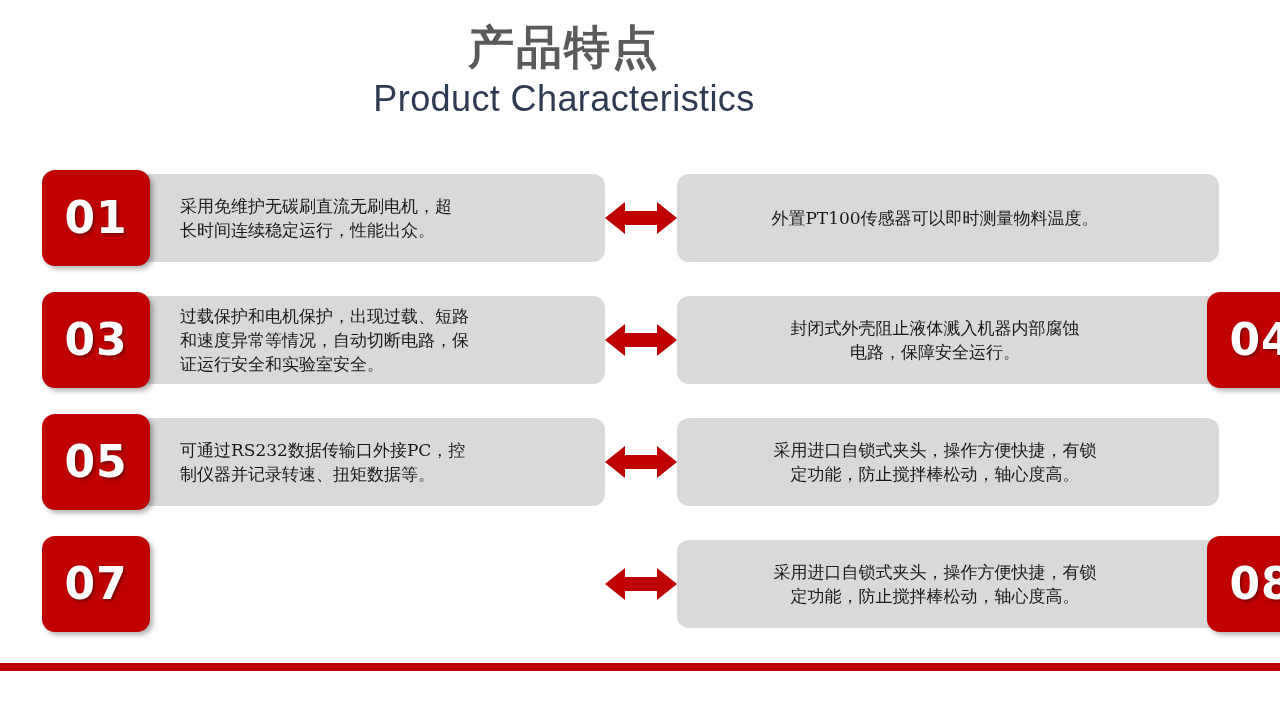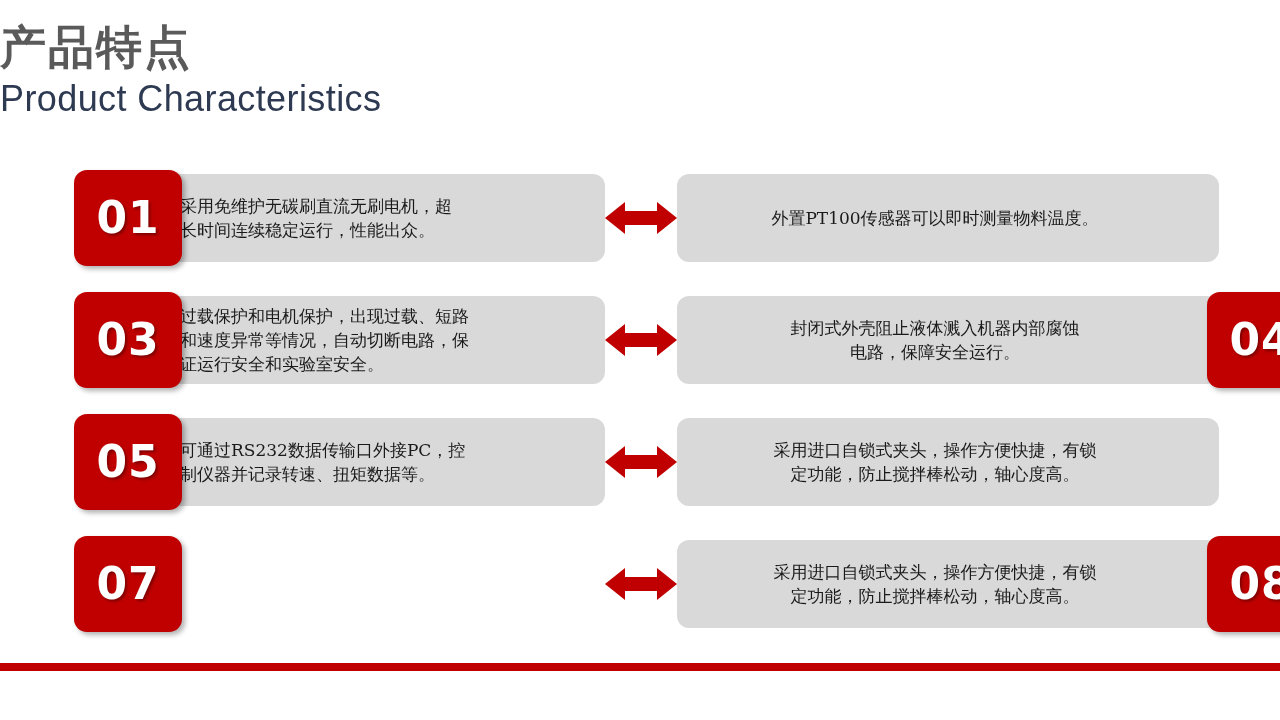--- a/index.html
+++ b/index.html
@@ -14,20 +14,21 @@
     font-family: "Liberation Sans", "DejaVu Sans", sans-serif;
     position: relative;
   }
 
   
   .header {
     position: absolute;
     top: 0;
     left: 0;
     width: 1128px;
+    text-align: center;
     padding-top: 22px;
     box-sizing: border-box;
   }
   .title-cn {
     font-size: 46px;
     font-weight: bold;
     color: #5a5a5a;
     letter-spacing: 2px;
     line-height: 1.12;
     margin: 0;
@@ -95,21 +96,21 @@
     width: 108px;
     height: 96px;
     background: #c00000;
     border-radius: 13px;
     box-shadow: 3px 3px 5px rgba(0,0,0,0.30);
     display: flex;
     align-items: center;
     justify-content: center;
     z-index: 2;
   }
-  .side.left  .badge { left: 0; margin-left: 32px; }
+  .side.left  .badge { left: 0; }
   .side.right .badge { right: 0; }
   .badge-num {
     color: #ffffff;
     font-size: 44px;
     font-weight: bold;
     letter-spacing: 1px;
     line-height: 1;
     text-shadow: 2px 2px 3px rgba(0,0,0,0.35);
     font-family: "DejaVu Sans", "Liberation Sans", sans-serif;
   }

